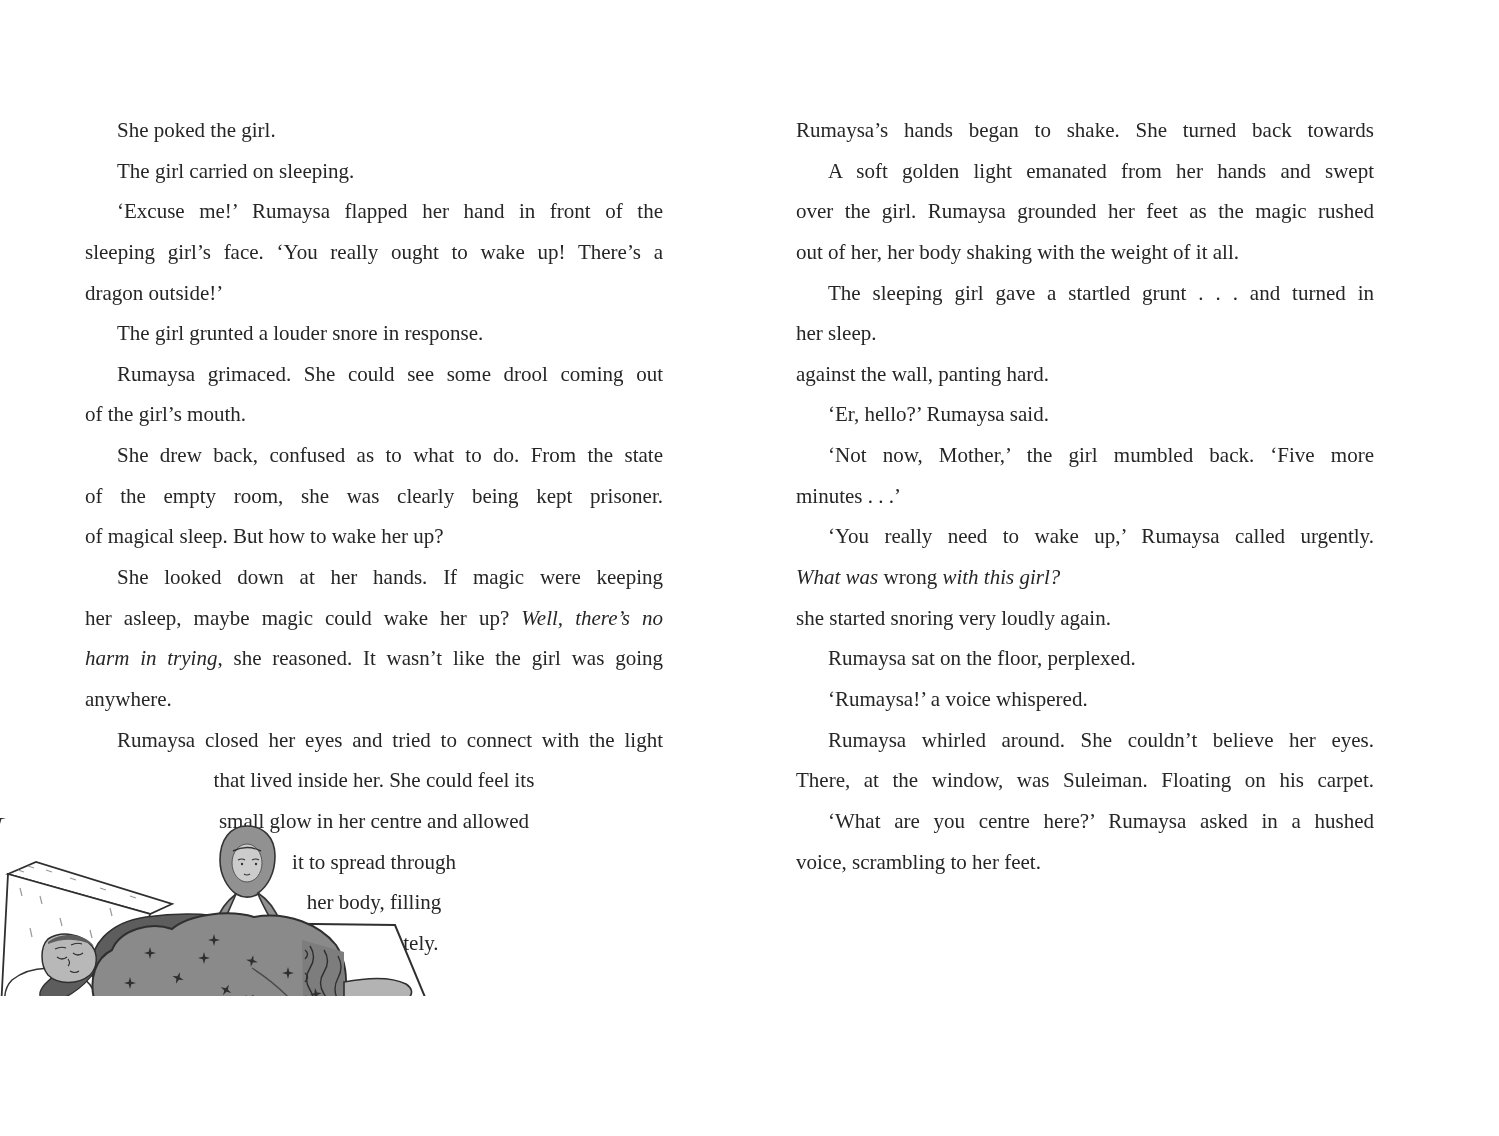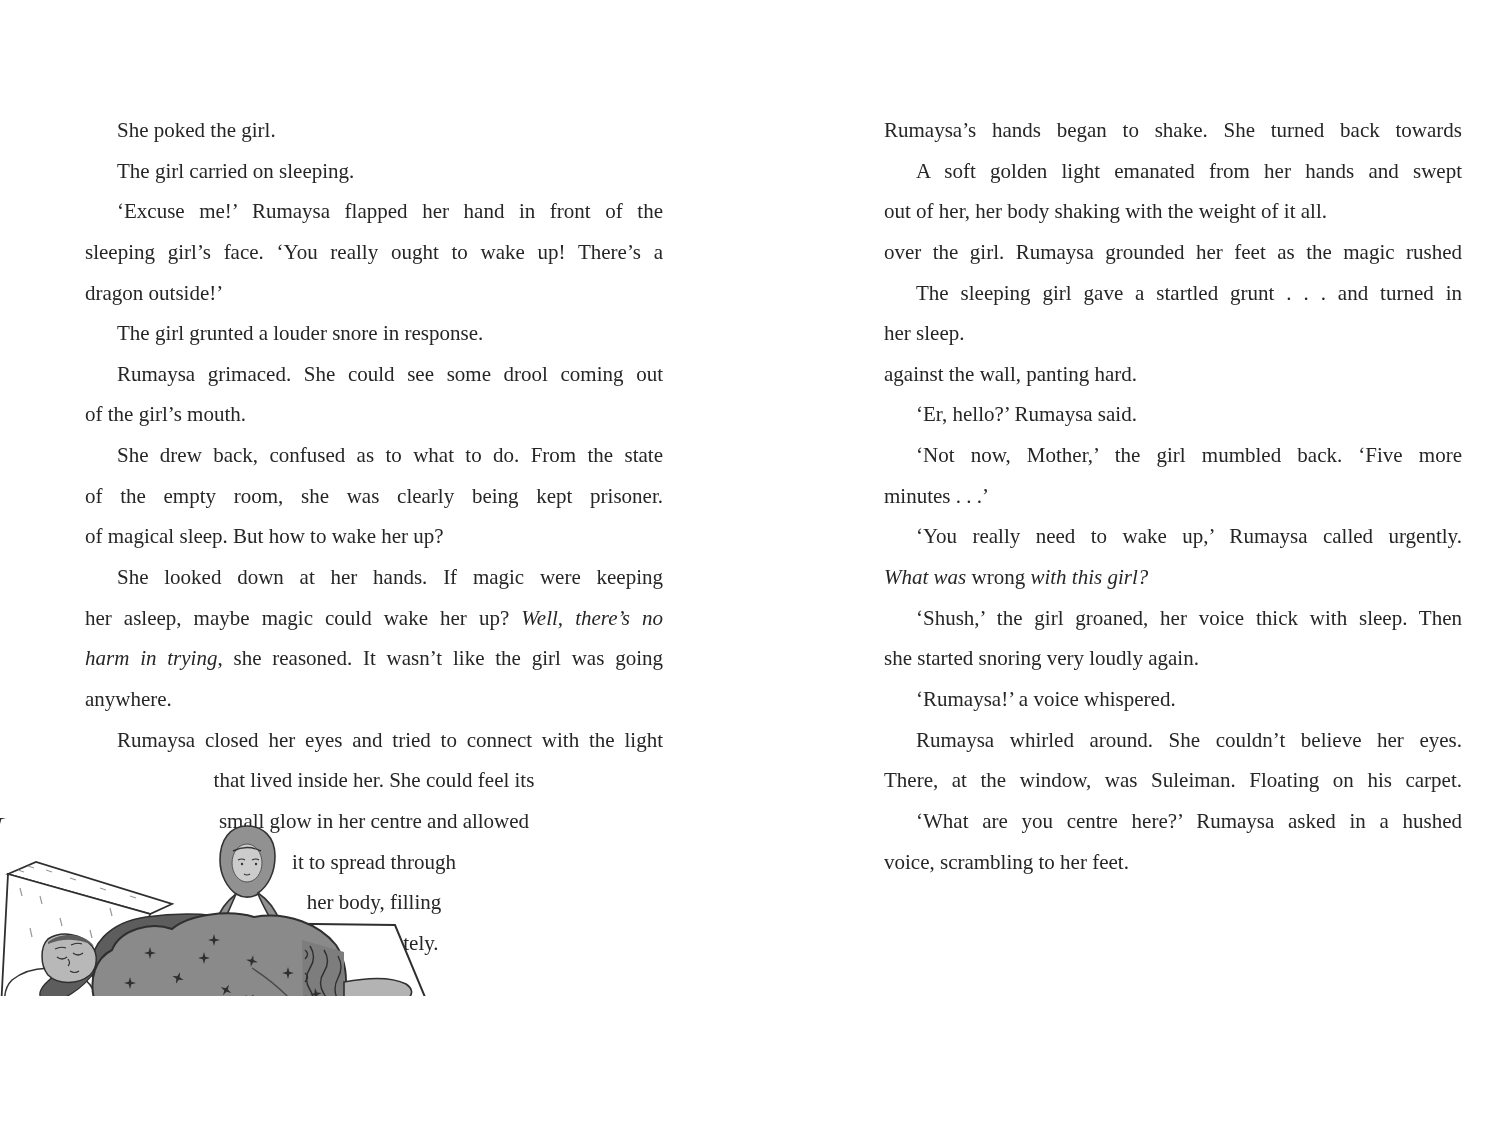--- a/index.html
+++ b/index.html
@@ -1,20 +1,20 @@
 <!DOCTYPE html>
 <html><head>
 <meta charset="utf-8">
 <style>
   html,body{margin:0;padding:0;background:#ffffff;}
   #spread{position:relative;width:1499px;height:996px;background:#ffffff;overflow:hidden;
           font-family:"Liberation Serif","DejaVu Serif",serif;color:#262626;}
   .textcol{position:absolute;top:110px;width:578px;font-size:21px;}
   #left-lines{left:85px;}
-  #right-lines{left:884px;}
+  #right-lines{left:796px;}
   .line{height:40.65px;line-height:40.65px;white-space:normal;}
   .line.j{text-align:justify;text-align-last:justify;}
   .line.ind{text-indent:32px;}
   .line.r{text-align:center;}
   .it{font-style:italic;}
   #page-number{position:absolute;top:1032px;left:836px;width:578px;text-align:right;
                font-size:28px;letter-spacing:1px;}
   #illustration-wrap{position:absolute;left:0;top:818px;width:475px;height:318px;}
   #logo-wrap{position:absolute;left:1371px;top:1010px;width:128px;height:126px;}
   svg{display:block;}
@@ -43,32 +43,32 @@
       <div class="line j ind"><span>Rumaysa closed her eyes and tried to connect with the light</span></div>
       <div class="line r"><span>that lived inside her. She could feel its</span></div>
       <div class="line r"><span>small glow in her centre and allowed</span></div>
       <div class="line r"><span>it to spread through</span></div>
       <div class="line r"><span>her body, filling</span></div>
       <div class="line r"><span>her completely.</span></div>
     </div>
   <div id="right-lines" class="textcol">
       <div class="line j"><span>Rumaysa’s hands began to shake. She turned back towards</span></div>
       <div class="line j ind"><span>A soft golden light emanated from her hands and swept</span></div>
+      <div class="line j"><span>over the girl. Rumaysa grounded her feet as the magic rushed</span></div>
       <div class="line"><span>out of her, her body shaking with the weight of it all.</span></div>
-      <div class="line j"><span>over the girl. Rumaysa grounded her feet as the magic rushed</span></div>
       <div class="line j ind"><span>The sleeping girl gave a startled grunt . . . and turned in</span></div>
       <div class="line"><span>her sleep.</span></div>
       <div class="line"><span>against the wall, panting hard.</span></div>
       <div class="line ind"><span>‘Er, hello?’ Rumaysa said.</span></div>
       <div class="line j ind"><span>‘Not now, Mother,’ the girl mumbled back. ‘Five more</span></div>
       <div class="line"><span>minutes . . .’</span></div>
       <div class="line j ind"><span>‘You really need to wake up,’ Rumaysa called urgently.</span></div>
       <div class="line"><span class="it">What was</span><span> wrong </span><span class="it">with this girl?</span></div>
-      <div class="line j ind"><span>‘Shush,’ the girl groaned, her voice thick with sleep. Then</span></div>
       <div class="line"><span>she started snoring very loudly again.</span></div>
+      <div class="line ind"><span>Rumaysa sat on the floor, perplexed.</span></div>
       <div class="line ind"><span>‘Rumaysa!’ a voice whispered.</span></div>
       <div class="line j ind"><span>Rumaysa whirled around. She couldn’t believe her eyes.</span></div>
       <div class="line j"><span>There, at the window, was Suleiman. Floating on his carpet.</span></div>
       <div class="line j ind"><span>‘What are you centre here?’ Rumaysa asked in a hushed</span></div>
       <div class="line"><span>voice, scrambling to her feet.</span></div>
     </div>
 
   <div id="page-number">175</div>
 
   <div id="illustration-wrap">

